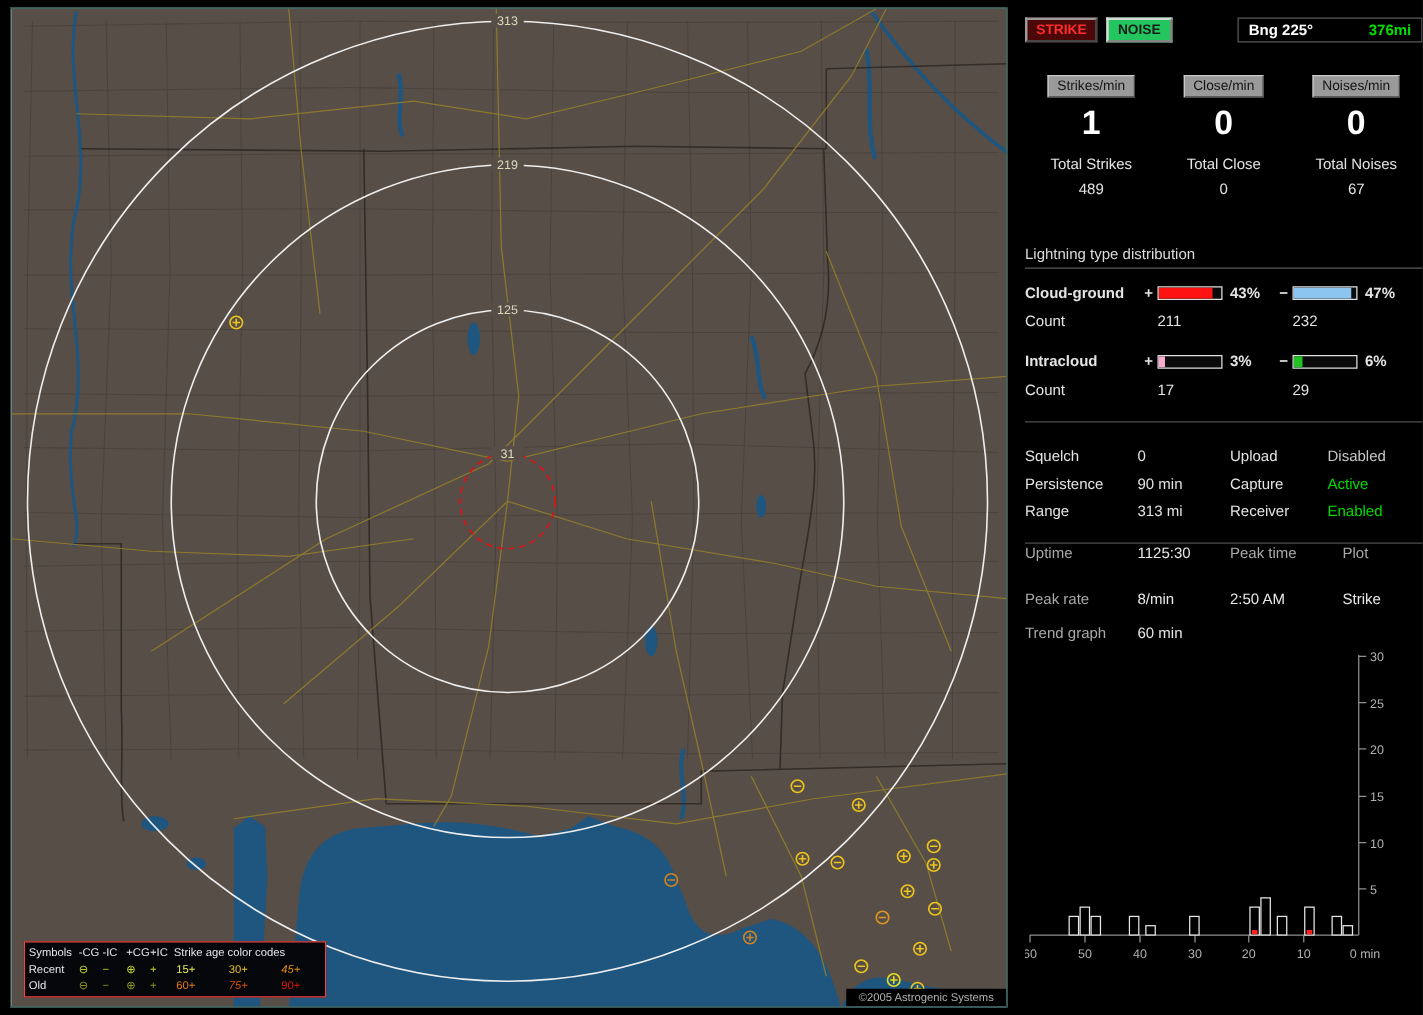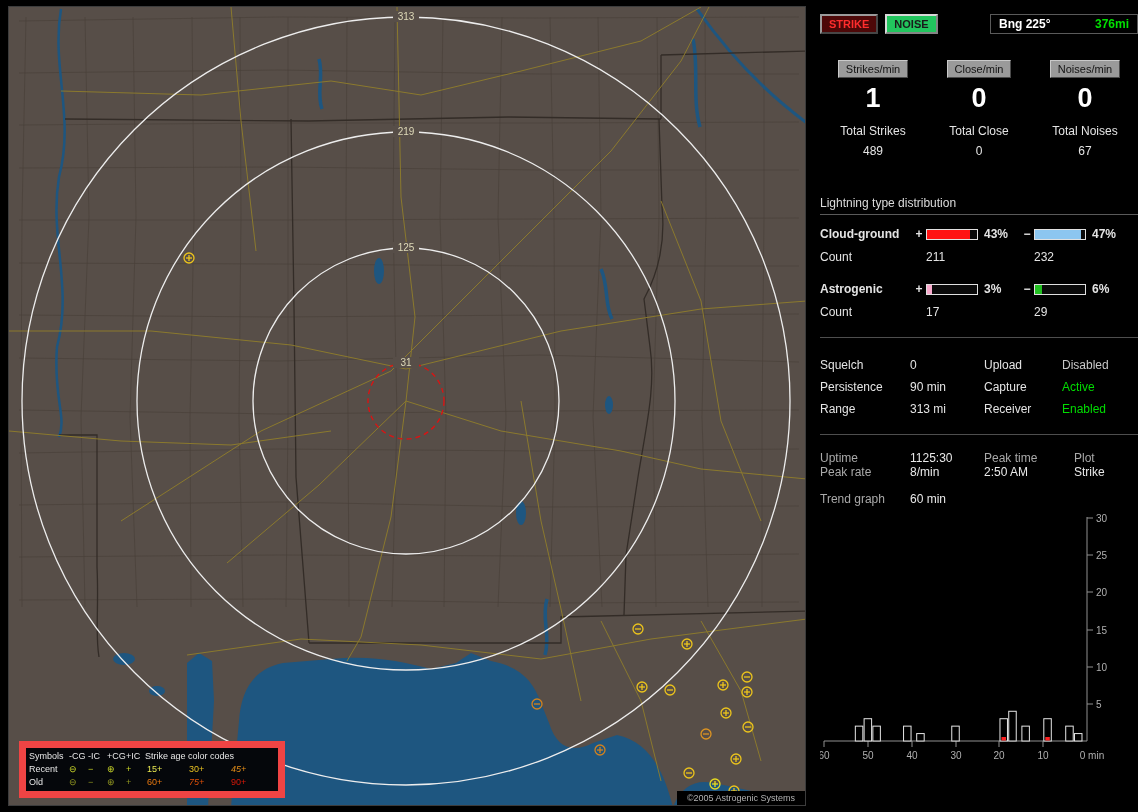--- a/index.html
+++ b/index.html
@@ -8,22 +8,22 @@
   .stage{position:relative;width:1138px;height:812px;background:#000}
 
   
   .map-window{position:absolute;left:8px;top:6px;width:798px;height:800px;
     background:#5eead4;border:1px solid #3c3c3c;overflow:hidden}
   .map-svg{position:absolute;left:0;top:0}
   .credit{position:absolute;right:0;bottom:0;width:128px;height:14px;background:#000;
     color:#b2b2b2;font-size:9px;line-height:14px;text-align:center}
 
   
-  .legend{position:absolute;left:10px;bottom:7px;width:266px;background:#05070b;
-    border:7px solid #ef4444;color:#e6e6e6;font-size:9px;padding:2px 3px}
+  .legend{position:absolute;left:10px;bottom:7px;width:242px;background:#05070b;
+    border:1px solid #ef4444;color:#e6e6e6;font-size:9px;padding:2px 3px}
   .legend-grid{display:grid;grid-template-columns:40px 19px 19px 19px 19px 42px 42px 42px;
     line-height:13px;align-items:center}
   .lg-c{text-align:left}
   .lg-age{text-align:left;padding-left:2px}
   .lg-title{grid-column:span 3;white-space:nowrap}
 
   
   .panel{position:absolute;left:818px;top:0;width:320px;height:776px;color:#e4e4e4;
     font-size:12px;padding:0 0 0 2px}
   .top-row{display:flex;align-items:center;margin-top:14px;gap:7px}
@@ -52,21 +52,21 @@
   .dist-sign{font-weight:bold;text-align:center}
   .dist-bar{width:52px;height:11px;border:1px solid #e0e0e0;background:#0a0a0a;overflow:hidden}
   .dist-bar .fill{display:block;height:100%;width:0}
   .dist-pct{font-weight:bold;padding-left:4px}
   .count-row{display:grid;grid-template-columns:106px 108px auto;margin-top:9px}
 
   .sep{margin-top:18px;border-top:1px solid #4e4e4e}
   .datetime{margin-top:10px;color:#00dd00;font-weight:bold;font-size:15px}
 
   .settings{margin-top:20px;display:grid;grid-template-columns:90px 74px 78px auto;row-gap:8px}
-  .status{margin-top:16px;display:grid;grid-template-columns:90px 74px 90px auto;row-gap:0}
+  .status{margin-top:0;display:grid;grid-template-columns:90px 74px 90px auto;row-gap:23px}
   .s-lbl{color:#a9a9a9}
   .s-val{color:#e8e8e8}
 
   .trend-row{margin-top:13px;display:grid;grid-template-columns:90px auto}
   .trend-svg{display:block;margin-top:5px}
   .axis{stroke:#909090;stroke-width:1}
   .tick{stroke:#909090;stroke-width:1}
   .tick-label{fill:#b0b0b0;font-size:10px;font-family:"Liberation Sans",sans-serif}
 </style>
 </head>
@@ -332,21 +332,21 @@
         </span>
       <span class="dist-pct">47%</span>
     </div>
     <div class="count-row">
       <span>Count</span>
       <span>211</span>
       <span>232</span>
     </div>
 
     <div class="dist-grid" style="margin-top:18px">
-      <span class="dist-name">Astrogenic</span>
+      <span class="dist-name">Intracloud</span>
       <span class="dist-sign">+</span>
       <span class="dist-bar">
           <span class="fill" style="width: 10%; background: rgb(248, 170, 204);"></span>
         </span>
       <span class="dist-pct">3%</span>
       <span class="dist-sign">−</span>
       <span class="dist-bar">
           <span class="fill" style="width: 14%; background: rgb(34, 192, 34);"></span>
         </span>
       <span class="dist-pct">6%</span>

